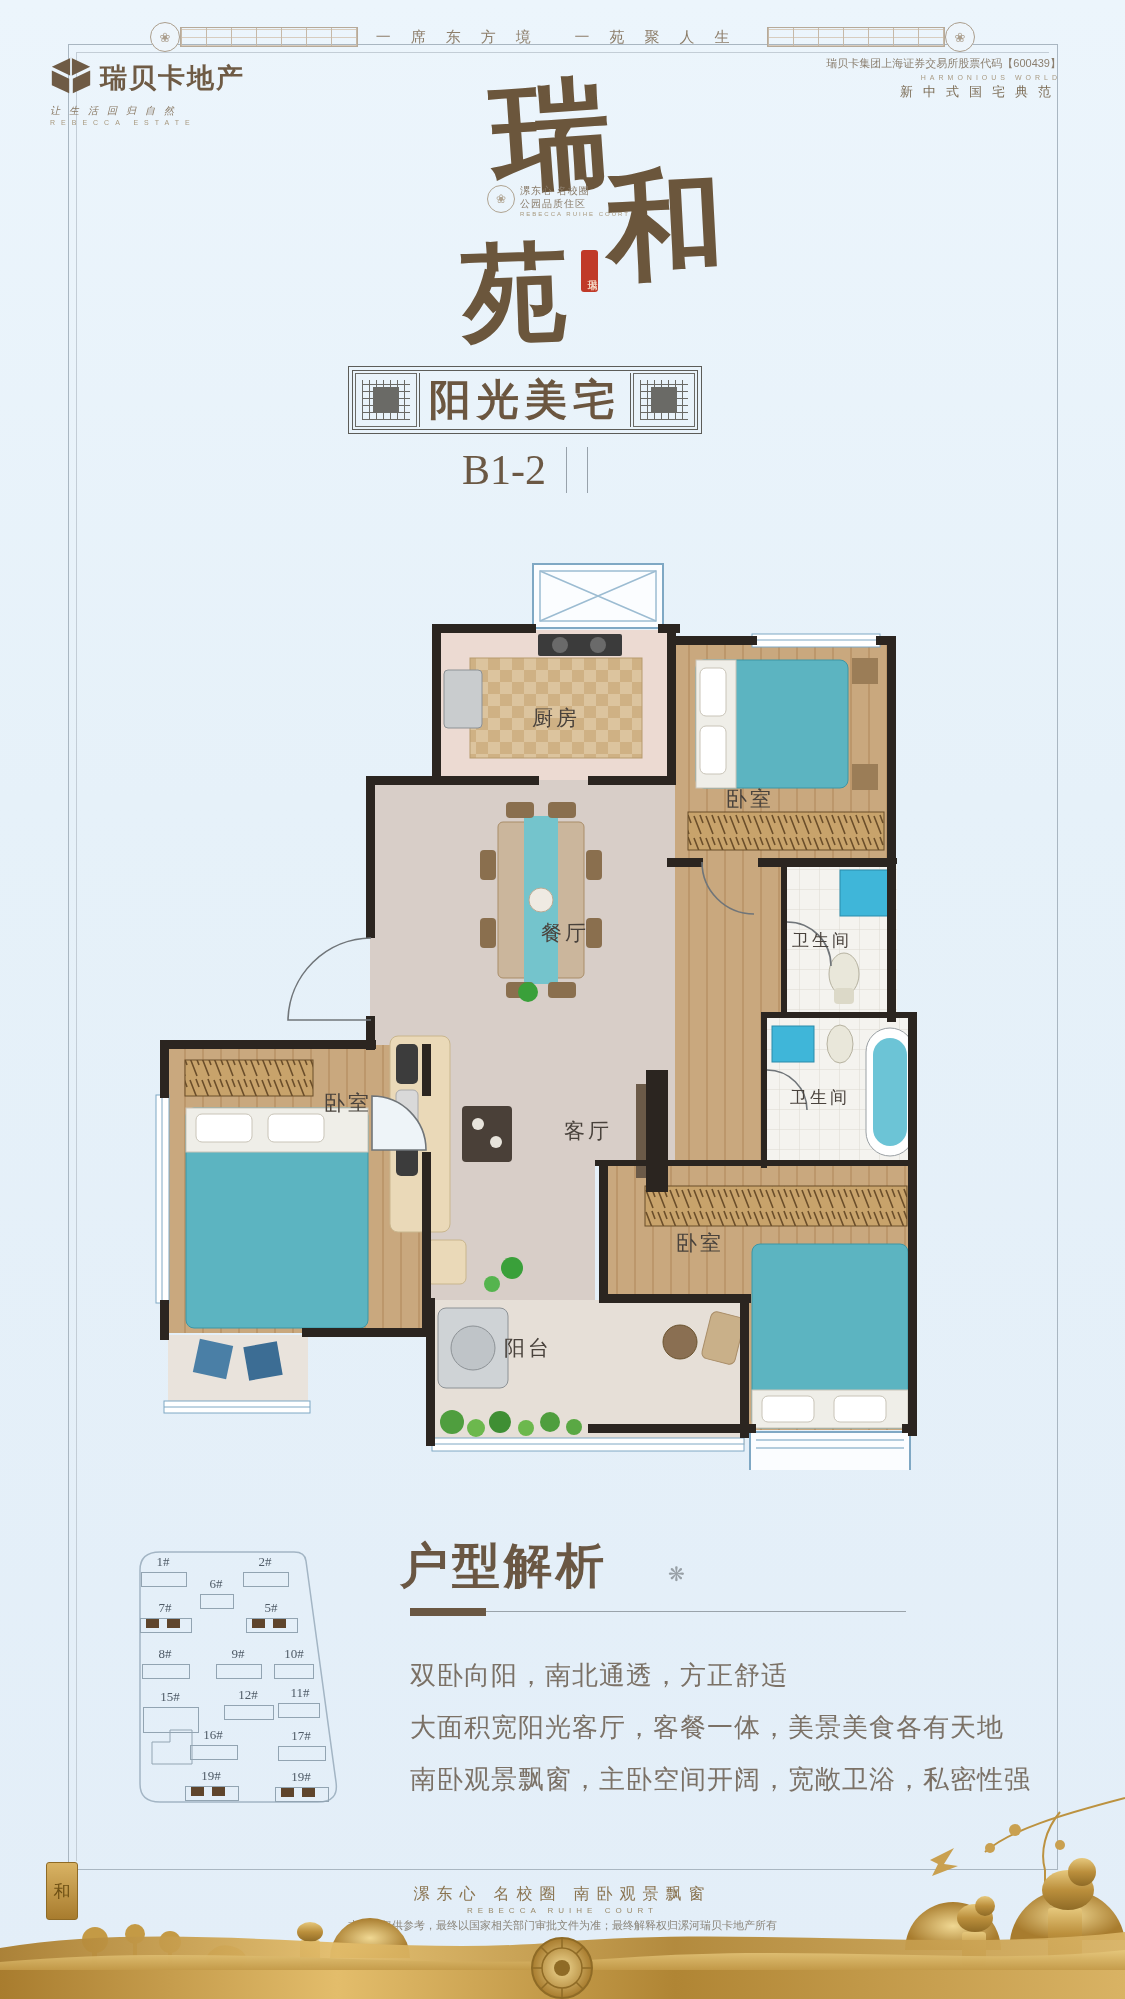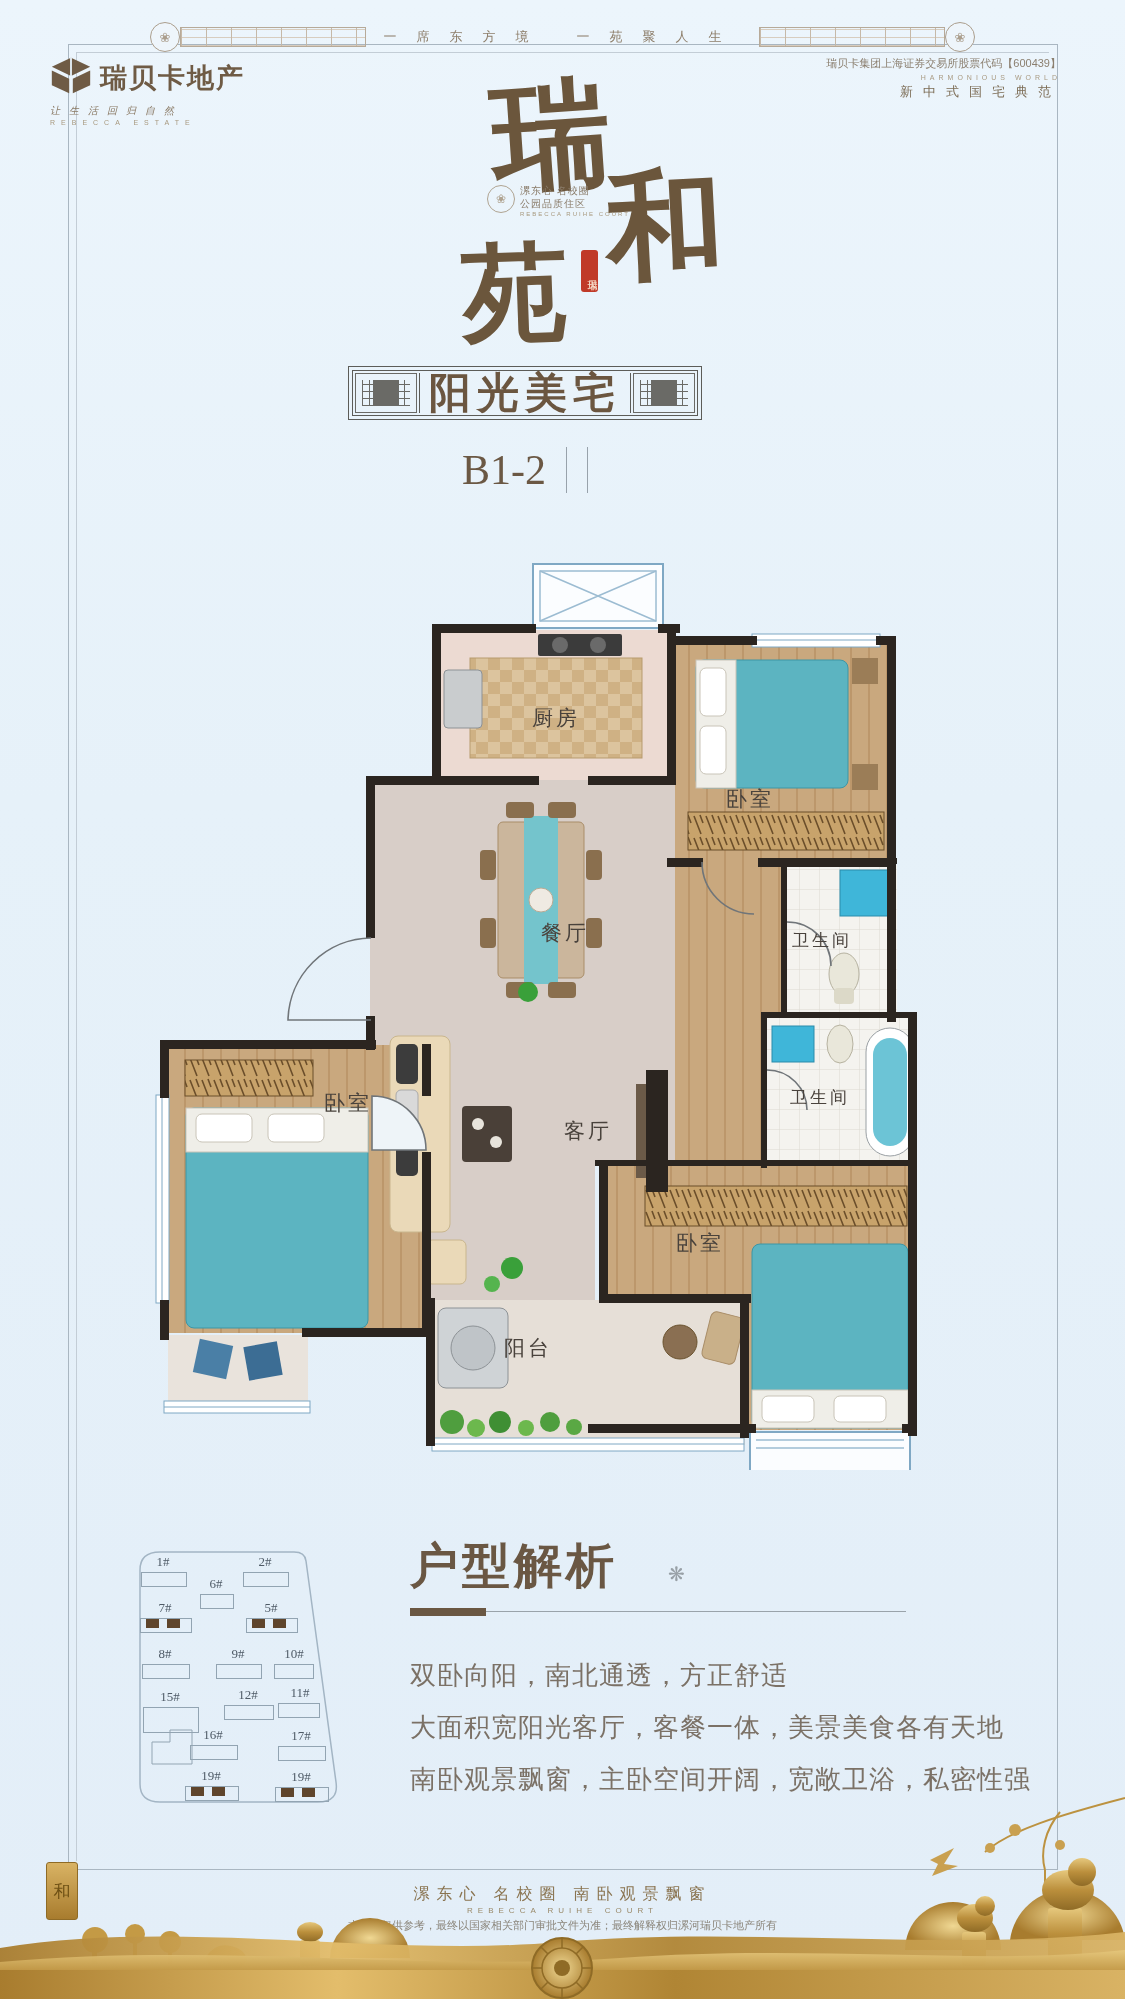--- a/index.html
+++ b/index.html
@@ -10,21 +10,21 @@
   
   .frame{left:68px;top:44px;width:988px;height:1824px;border:1px solid #a9b6c1;}
   .frame-inner{left:76px;top:52px;width:972px;height:1808px;border-top:1px solid #c3cdd6;border-left:1px solid #c3cdd6;}
   
   .band{left:150px;top:24px;width:825px;height:26px;display:flex;align-items:center;z-index:3;}
   .medallion{width:28px;height:28px;border:1px solid #ab9e8d;border-radius:50%;flex:0 0 auto;
              display:flex;align-items:center;justify-content:center;color:#ab9e8d;font-size:13px;background:#eef5fb;}
   .pat{height:18px;border:1px solid #b7aa99;flex:1 1 auto;
        background:repeating-linear-gradient(90deg,#c6b9a8 0 1px,transparent 1px 25px),
                   repeating-linear-gradient(0deg,#d8cdbf 0 1px,transparent 1px 8px);}
-  .band-text{flex:0 0 auto;padding:0 18px;font-family:Liberation Mono, monospace;font-size:13px;
+  .band-text{flex:0 0 auto;padding:0 18px;font-family:Liberation Serif, serif;font-size:15px;
              letter-spacing:20px;color:#8d7e6a;white-space:nowrap;}
   
   .logo{left:50px;top:56px;width:260px;}
   .logo-row{display:flex;align-items:center;gap:8px;}
   .logo-name{font-family:"Liberation Serif",serif;font-weight:bold;font-size:27px;color:#6f5b45;letter-spacing:2px;}
   .logo-tag{margin-top:4px;font-size:10px;letter-spacing:9px;color:#8a7a65;font-style:italic;}
   .logo-en{margin-top:1px;font-size:7px;letter-spacing:6px;color:#a8997f;}
   
   .hdr-right{right:64px;top:56px;text-align:right;}
   .hr1{font-size:11px;color:#8b7f6f;}
@@ -36,21 +36,21 @@
   .cal2{left:606px;top:168px;font-size:118px;transform:rotate(-3deg);}
   .cal3{left:462px;top:242px;font-size:106px;transform:rotate(-2deg);}
   .brand-sub{left:487px;top:185px;display:flex;gap:5px;align-items:flex-start;}
   .orn{width:26px;height:26px;border:1px solid #b0a492;border-radius:50%;display:flex;align-items:center;justify-content:center;color:#b0a492;font-size:12px;}
   .bs-lines{line-height:1.25;}
   .bs1,.bs2{font-size:10px;color:#8a7c6a;letter-spacing:1px;}
   .bs3{font-size:6px;letter-spacing:2px;color:#a8997f;margin-top:1px;}
   .seal{left:581px;top:250px;width:17px;height:42px;background:#c03a28;border-radius:3px;
         color:#f6ddc9;font-size:10px;line-height:1.1;writing-mode:vertical-rl;text-align:center;padding-top:2px;box-sizing:border-box;}
   
-  .banner{left:348px;top:366px;width:354px;height:54px;border:1px solid #5c5c58;padding:3px;box-sizing:border-box;}
+  .banner{left:348px;top:366px;width:354px;height:68px;border:1px solid #5c5c58;padding:3px;box-sizing:border-box;}
   .banner-in{display:flex;height:100%;border:1px solid #5c5c58;box-sizing:border-box;}
   .b-sq{flex:0 0 62px;margin:2px;border:1px solid #6a6a66;position:relative;
         background:
           linear-gradient(#6a6a66,#6a6a66) 50% 50%/26px 26px no-repeat,
           repeating-linear-gradient(0deg,transparent 0 6px,#6a6a66 6px 7px),
           repeating-linear-gradient(90deg,transparent 0 6px,#6a6a66 6px 7px);
         background-clip:content-box;padding:6px;box-sizing:border-box;}
   .b-mid{flex:1;display:flex;align-items:center;justify-content:center;border-left:1px solid #5c5c58;border-right:1px solid #5c5c58;margin:2px 0;}
   .b-title{font-family:"Liberation Serif",serif;font-weight:bold;font-size:42px;color:#6b5640;letter-spacing:6px;}
   
@@ -67,21 +67,21 @@
   
   .siteplan{left:128px;top:1546px;width:220px;height:268px;}
   .sp-label{position:absolute;width:36px;margin-left:-18px;text-align:center;
             font-family:"Liberation Serif",serif;font-size:13px;color:#4e5a66;}
   .bldg{position:absolute;height:13px;border:1px solid #92a4b2;}
   .bldg.hl{background:
      linear-gradient(#5f452c,#5f452c) 5px -3px/13px 12px no-repeat,
      linear-gradient(#5f452c,#5f452c) 26px -3px/13px 12px no-repeat;}
   .bldg.tall{height:24px;}
   
-  .an-title{left:410px;top:1534px;font-family:"Liberation Serif",serif;font-weight:bold;font-size:48px;color:#6a5743;letter-spacing:4px;}
+  .an-title{left:400px;top:1534px;font-family:"Liberation Serif",serif;font-weight:bold;font-size:48px;color:#6a5743;letter-spacing:4px;}
   .an-orn{left:668px;top:1562px;color:#98a0a6;font-size:20px;}
   .an-rule-thick{left:410px;top:1608px;width:76px;height:8px;background:#6a5743;}
   .an-rule-thin{left:486px;top:1611px;width:420px;height:1px;background:#9aa3aa;}
   .desc{left:410px;width:560px;font-size:26px;color:#7b7166;letter-spacing:1px;white-space:nowrap;}
   .d1{top:1658px;} .d2{top:1710px;} .d3{top:1762px;}
   
   .ft-slogan{left:0;top:1884px;width:1125px;text-align:center;font-family:"Liberation Serif",serif;
              font-size:16px;letter-spacing:7px;color:#8a7450;}
   .ft-en{left:0;top:1906px;width:1125px;text-align:center;font-size:8px;letter-spacing:5px;color:#9a8a6a;}
   .ft-disc{left:0;top:1918px;width:1125px;text-align:center;font-size:11px;color:#8b867b;}

